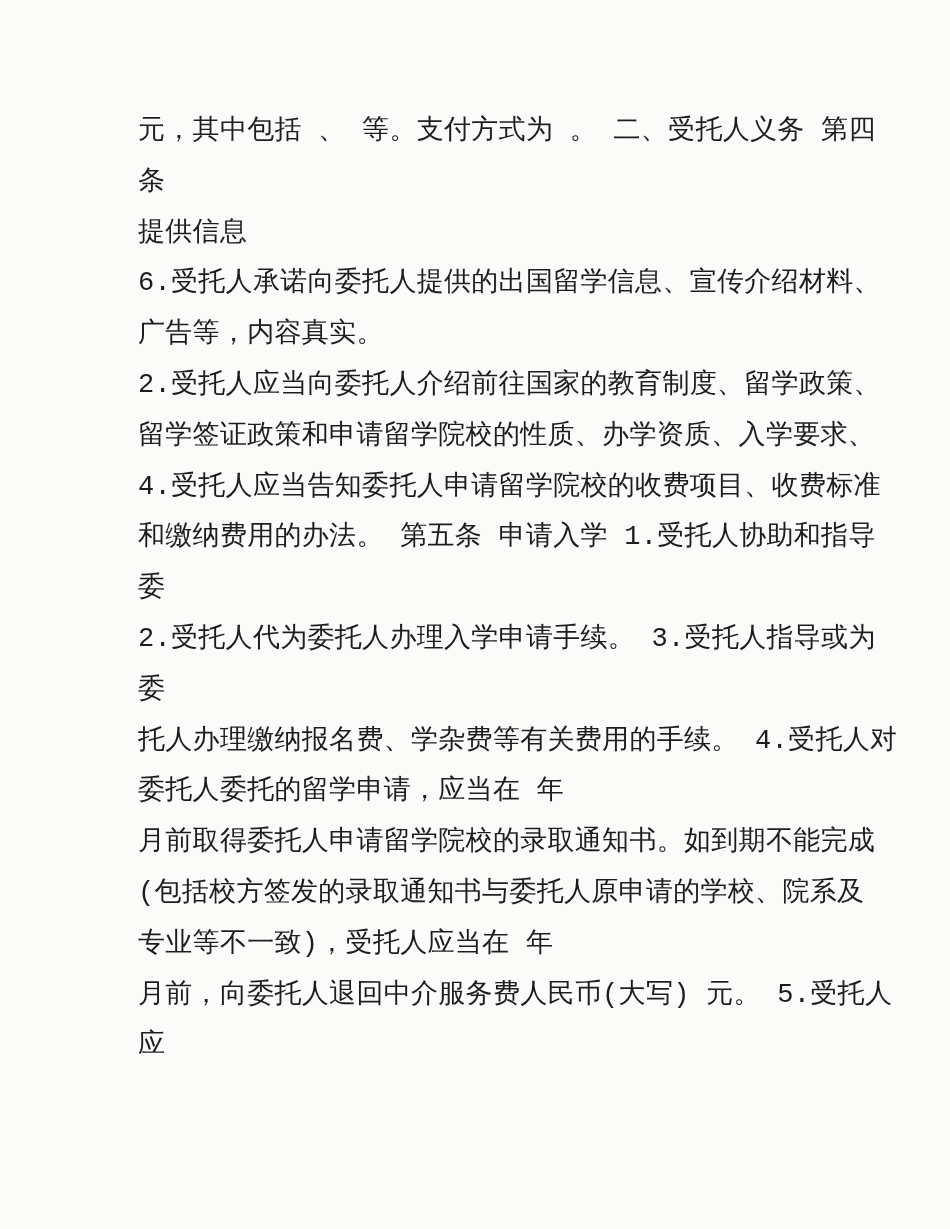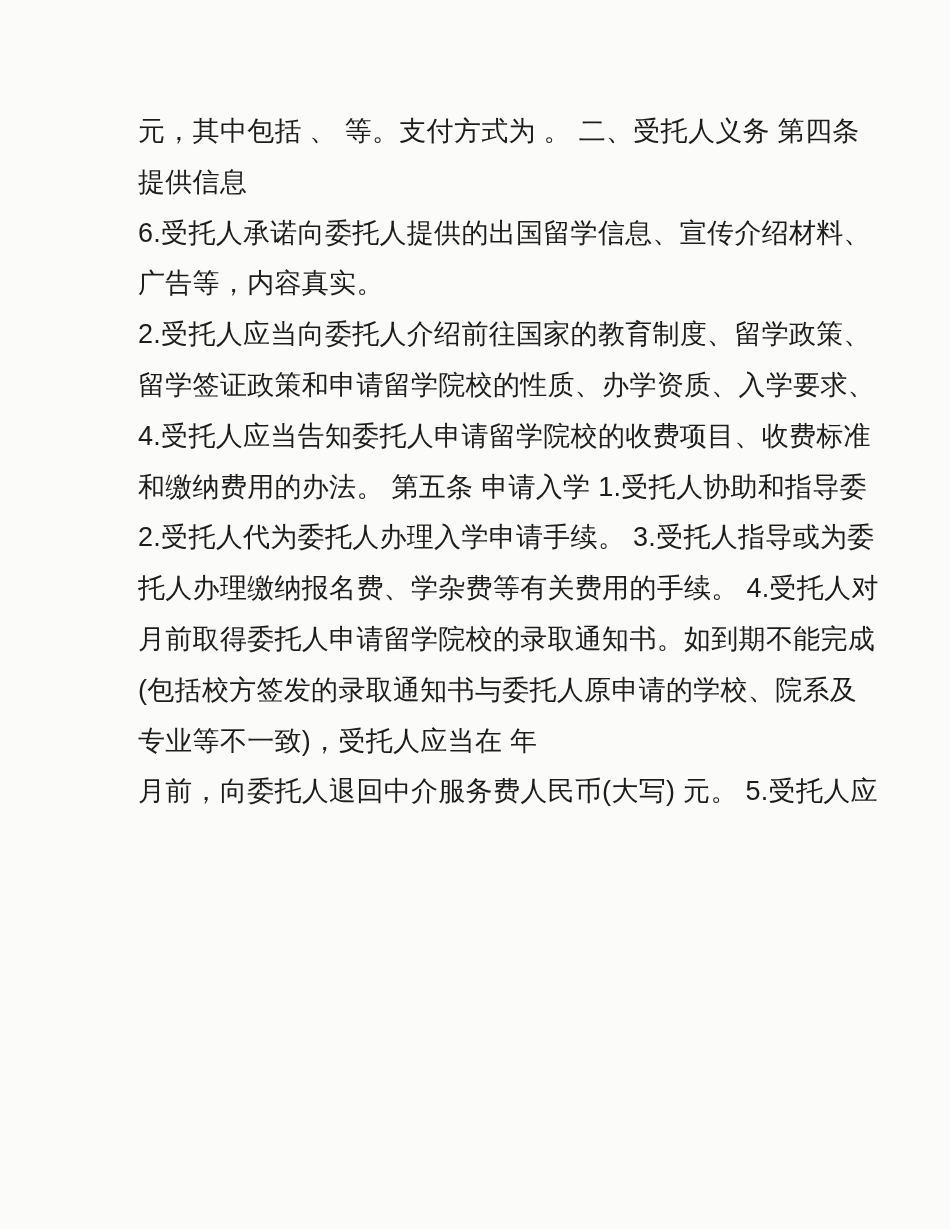--- a/index.html
+++ b/index.html
@@ -12,21 +12,21 @@
     background: #fbfbfa;
     overflow: hidden;
   }
   .doc-page {
     box-sizing: border-box;
     width: 950px;
     height: 1229px;
     padding: 106px 50px 0 138px;
   }
   .doc-line {
-    font-family: Liberation Sans, sans-serif;
+    font-family: Liberation Mono, monospace;
     font-size: 27px;
     line-height: 50.8px;
     color: #1d1d1d;
     white-space: pre-wrap;
     letter-spacing: 0.3px;
     text-rendering: optimizeLegibility;
   }
 </style>
 </head>
 <body>
@@ -35,17 +35,18 @@
   <div class="doc-line">元，其中包括 、 等。支付方式为 。 二、受托人义务 第四条</div>
   <div class="doc-line">提供信息</div>
   <div class="doc-line">6.受托人承诺向委托人提供的出国留学信息、宣传介绍材料、</div>
   <div class="doc-line">广告等，内容真实。</div>
   <div class="doc-line">2.受托人应当向委托人介绍前往国家的教育制度、留学政策、</div>
   <div class="doc-line">留学签证政策和申请留学院校的性质、办学资质、入学要求、</div>
   <div class="doc-line">4.受托人应当告知委托人申请留学院校的收费项目、收费标准</div>
   <div class="doc-line">和缴纳费用的办法。 第五条 申请入学 1.受托人协助和指导委</div>
   <div class="doc-line">2.受托人代为委托人办理入学申请手续。 3.受托人指导或为委</div>
   <div class="doc-line">托人办理缴纳报名费、学杂费等有关费用的手续。 4.受托人对</div>
+  <div class="doc-line">委托人委托的留学申请，应当在 年</div>
   <div class="doc-line">月前取得委托人申请留学院校的录取通知书。如到期不能完成</div>
   <div class="doc-line">(包括校方签发的录取通知书与委托人原申请的学校、院系及</div>
   <div class="doc-line">专业等不一致)，受托人应当在 年</div>
   <div class="doc-line">月前，向委托人退回中介服务费人民币(大写) 元。 5.受托人应</div>
 </div>
 
 </body></html>

